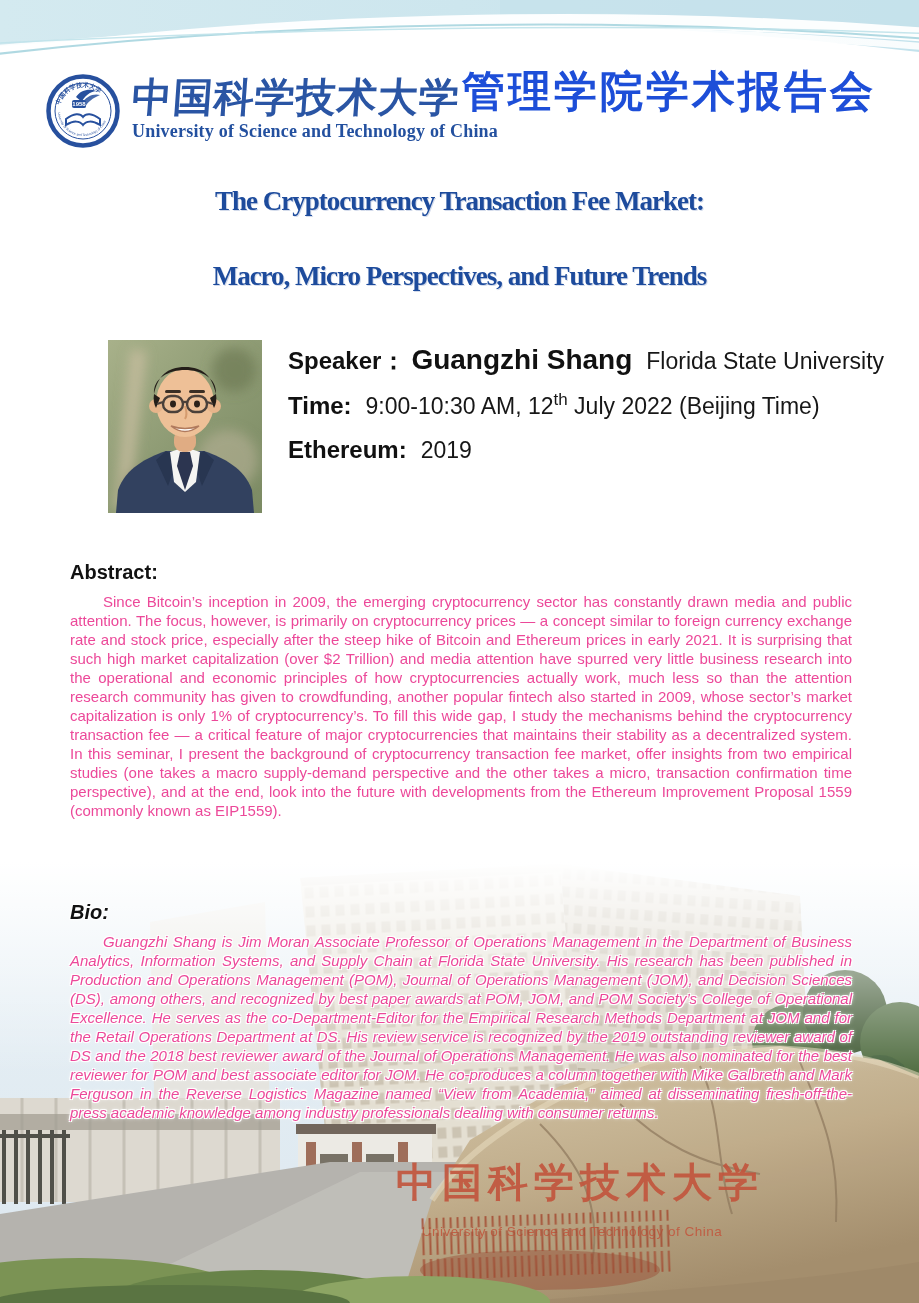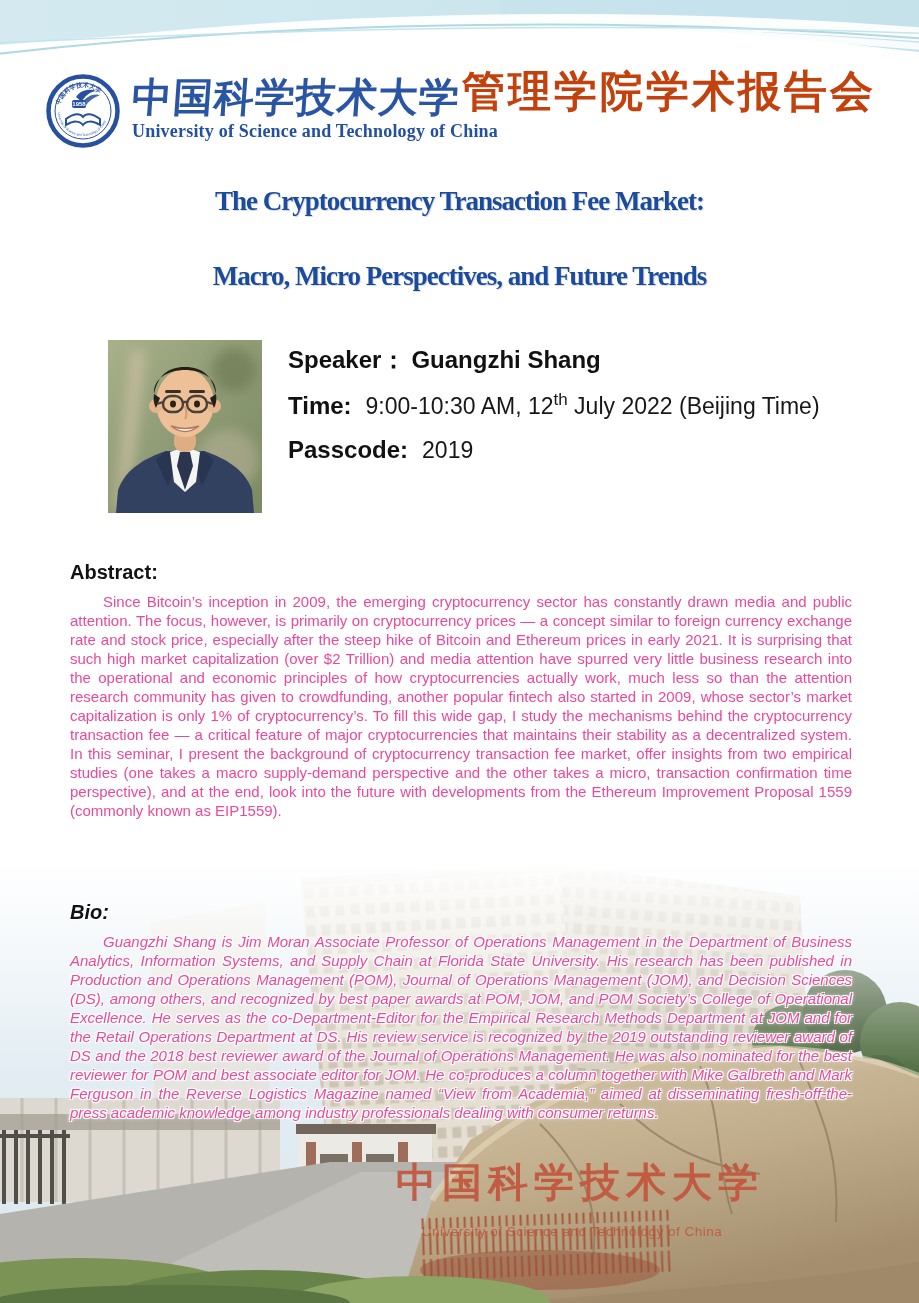--- a/index.html
+++ b/index.html
@@ -16,41 +16,41 @@
   .uni-cn{
     font-size:40px;line-height:46px;font-weight:700;color:#2a55a4;
     letter-spacing:1px;transform:skewX(-4deg);white-space:nowrap;
   }
   .uni-en{
     font-family:"Liberation Serif",serif;font-weight:700;font-size:18px;
     color:#23509f;margin-top:1px;letter-spacing:0.2px;white-space:nowrap;
   }
   .event-head{position:absolute;top:62px;left:462px;width:452px;z-index:3;}
   .event-title{
-    font-size:43px;line-height:58px;color:#c2410c;font-weight:600;
+    font-size:43px;line-height:58px;color:#1d4ed8;font-weight:600;
     letter-spacing:3px;white-space:nowrap;
   }
   .event-sub{
     font-size:20px;line-height:26px;color:#2d62ae;font-weight:500;
     letter-spacing:0.5px;margin-top:3px;white-space:nowrap;
   }
   
   .main-title{
     position:absolute;top:164px;left:0;width:919px;text-align:center;z-index:3;
     font-family:"Liberation Serif",serif;font-weight:700;color:#1d4b9c;
     font-size:27px;line-height:75px;letter-spacing:-1px;
     text-shadow:1px 1px 0 rgba(175,190,218,0.55);
   }
   
   .speaker-sec{position:absolute;top:340px;left:68px;display:flex;z-index:3;padding-left:40px;}
   .photo-svg{width:154px;height:173px;flex:0 0 auto;}
   .sp-info{margin-left:26px;padding-top:4px;display:flex;flex-direction:column;}
   .sp-row{display:flex;align-items:baseline;height:46px;color:#111;}
   .sp-label{font-weight:700;font-size:24px;white-space:nowrap;}
-  .sp-name{font-weight:700;font-size:24px;margin-left:6px;white-space:nowrap;}
+  .sp-name{font-weight:700;font-size:28px;margin-left:6px;white-space:nowrap;}
   .sp-val{font-weight:400;font-size:23px;margin-left:14px;white-space:nowrap;color:#171717;}
   .sp-val sup{font-size:17px;}
   
   .abstract-sec{position:absolute;top:561px;left:70px;width:782px;z-index:3;}
   .bio-sec{position:absolute;top:901px;left:70px;width:782px;z-index:3;}
   .sec-heading{font-size:20px;font-weight:700;color:#121212;margin:0 0 8px 0;}
   .para{
     font-size:15px;line-height:19px;color:#ec4899;text-align:justify;
     text-indent:2.2em;margin:0;
   }
@@ -159,27 +159,28 @@
       <line x1="99" y1="62" x2="105" y2="64" stroke="#4a403a" stroke-width="2"></line>
       <ellipse cx="65" cy="64" rx="3" ry="3.4" fill="#2b2119"></ellipse>
       <ellipse cx="89" cy="64" rx="3" ry="3.4" fill="#2b2119"></ellipse>
       <path d="M77,66 C79,72 79,76 77,79" stroke="#d49b6e" stroke-width="2" fill="none"></path>
       <path d="M63,86 Q77,97 91,86 Q77,91 63,86 Z" fill="#ffffff" stroke="#b07a5d" stroke-width="1.5"></path>
     </svg>
     <div class="sp-info">
       <div class="sp-row">
         <span class="sp-label">Speaker：</span>
         <span class="sp-name">Guangzhi Shang</span>
+        <span class="sp-val">Florida State University</span>
       </div>
       <div class="sp-row">
         <span class="sp-label">Time:</span>
         <span class="sp-val"><span>9:00-10:30 AM, 12</span><sup>th</sup><span> July 2022 (Beijing Time)</span></span>
       </div>
       <div class="sp-row">
-        <span class="sp-label">Passcode:</span>
+        <span class="sp-label">Ethereum:</span>
         <span class="sp-val">2019</span>
       </div>
     </div>
   </div>
 
   <div class="abstract-sec">
     <h3 class="sec-heading">Abstract:</h3>
     <p class="para">Since Bitcoin’s inception in 2009, the emerging cryptocurrency sector has constantly drawn media and public attention. The focus, however, is primarily on cryptocurrency prices — a concept similar to foreign currency exchange rate and stock price, especially after the steep hike of Bitcoin and Ethereum prices in early 2021. It is surprising that such high market capitalization (over $2 Trillion) and media attention have spurred very little business research into the operational and economic principles of how cryptocurrencies actually work, much less so than the attention research community has given to crowdfunding, another popular fintech also started in 2009, whose sector’s market capitalization is only 1% of cryptocurrency’s. To fill this wide gap, I study the mechanisms behind the cryptocurrency transaction fee — a critical feature of major cryptocurrencies that maintains their stability as a decentralized system. In this seminar, I present the background of cryptocurrency transaction fee market, offer insights from two empirical studies (one takes a macro supply-demand perspective and the other takes a micro, transaction confirmation time perspective), and at the end, look into the future with developments from the Ethereum Improvement Proposal 1559 (commonly known as EIP1559).</p>
   </div>
 

